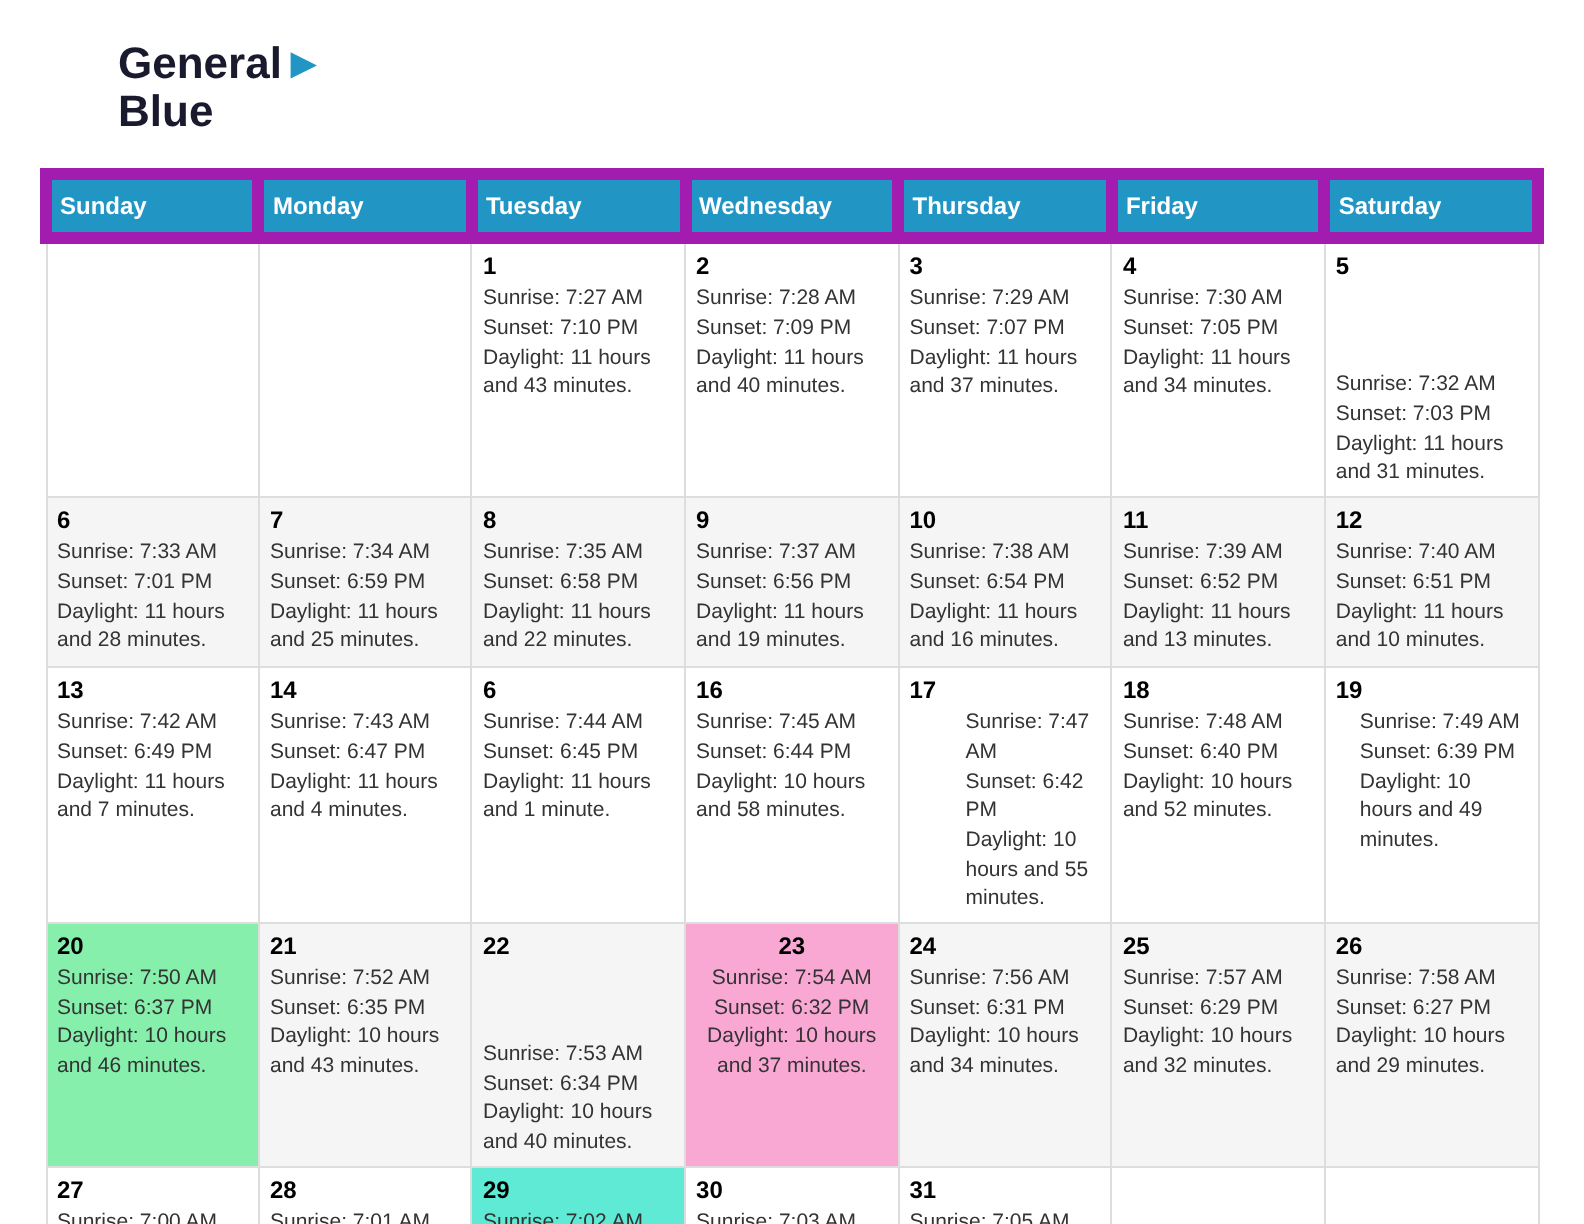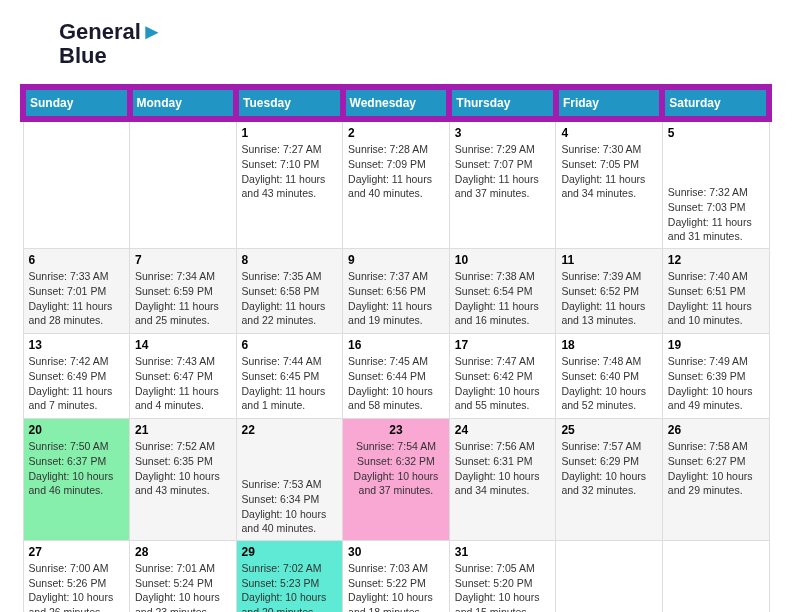--- a/index.html
+++ b/index.html
@@ -212,33 +212,33 @@
 Daylight: 11 hours and 1 minute.</div>
         </td>
         <td style="background: rgb(255, 255, 255);">
           <span class="day-num">16</span>
           <div class="day-info" style="white-space: pre-line;">Sunrise: 7:45 AM
 Sunset: 6:44 PM
 Daylight: 10 hours and 58 minutes.</div>
         </td>
         <td style="background: rgb(255, 255, 255);">
           <span class="day-num">17</span>
-          <div class="day-info" style="white-space: pre-line;">Sunrise: 7:47 AM
+          <div class="day-info" style="white-space: pre-line; margin-left: 28px;">Sunrise: 7:47 AM
 Sunset: 6:42 PM
 Daylight: 10 hours and 55 minutes.</div>
         </td>
         <td style="background: rgb(255, 255, 255);">
           <span class="day-num">18</span>
           <div class="day-info" style="white-space: pre-line;">Sunrise: 7:48 AM
 Sunset: 6:40 PM
 Daylight: 10 hours and 52 minutes.</div>
         </td>
         <td style="background: rgb(255, 255, 255);">
           <span class="day-num">19</span>
-          <div class="day-info" style="white-space: pre-line;">Sunrise: 7:49 AM
+          <div class="day-info" style="white-space: pre-line; margin-left: 12px;">Sunrise: 7:49 AM
 Sunset: 6:39 PM
 Daylight: 10 hours and 49 minutes.</div>
         </td>
       </tr>
       <tr>
         <td style="background: #86efac;">
           <span class="day-num">20</span>
           <div class="day-info" style="white-space: pre-line;">Sunrise: 7:50 AM
 Sunset: 6:37 PM
 Daylight: 10 hours and 46 minutes.</div>

